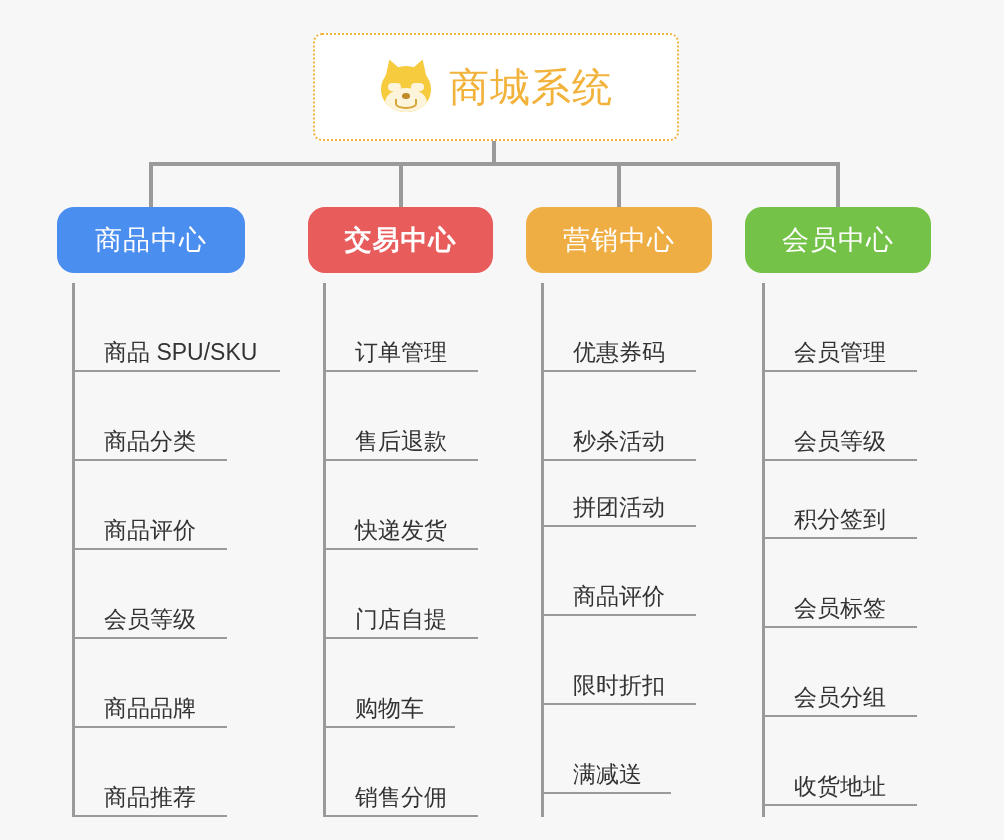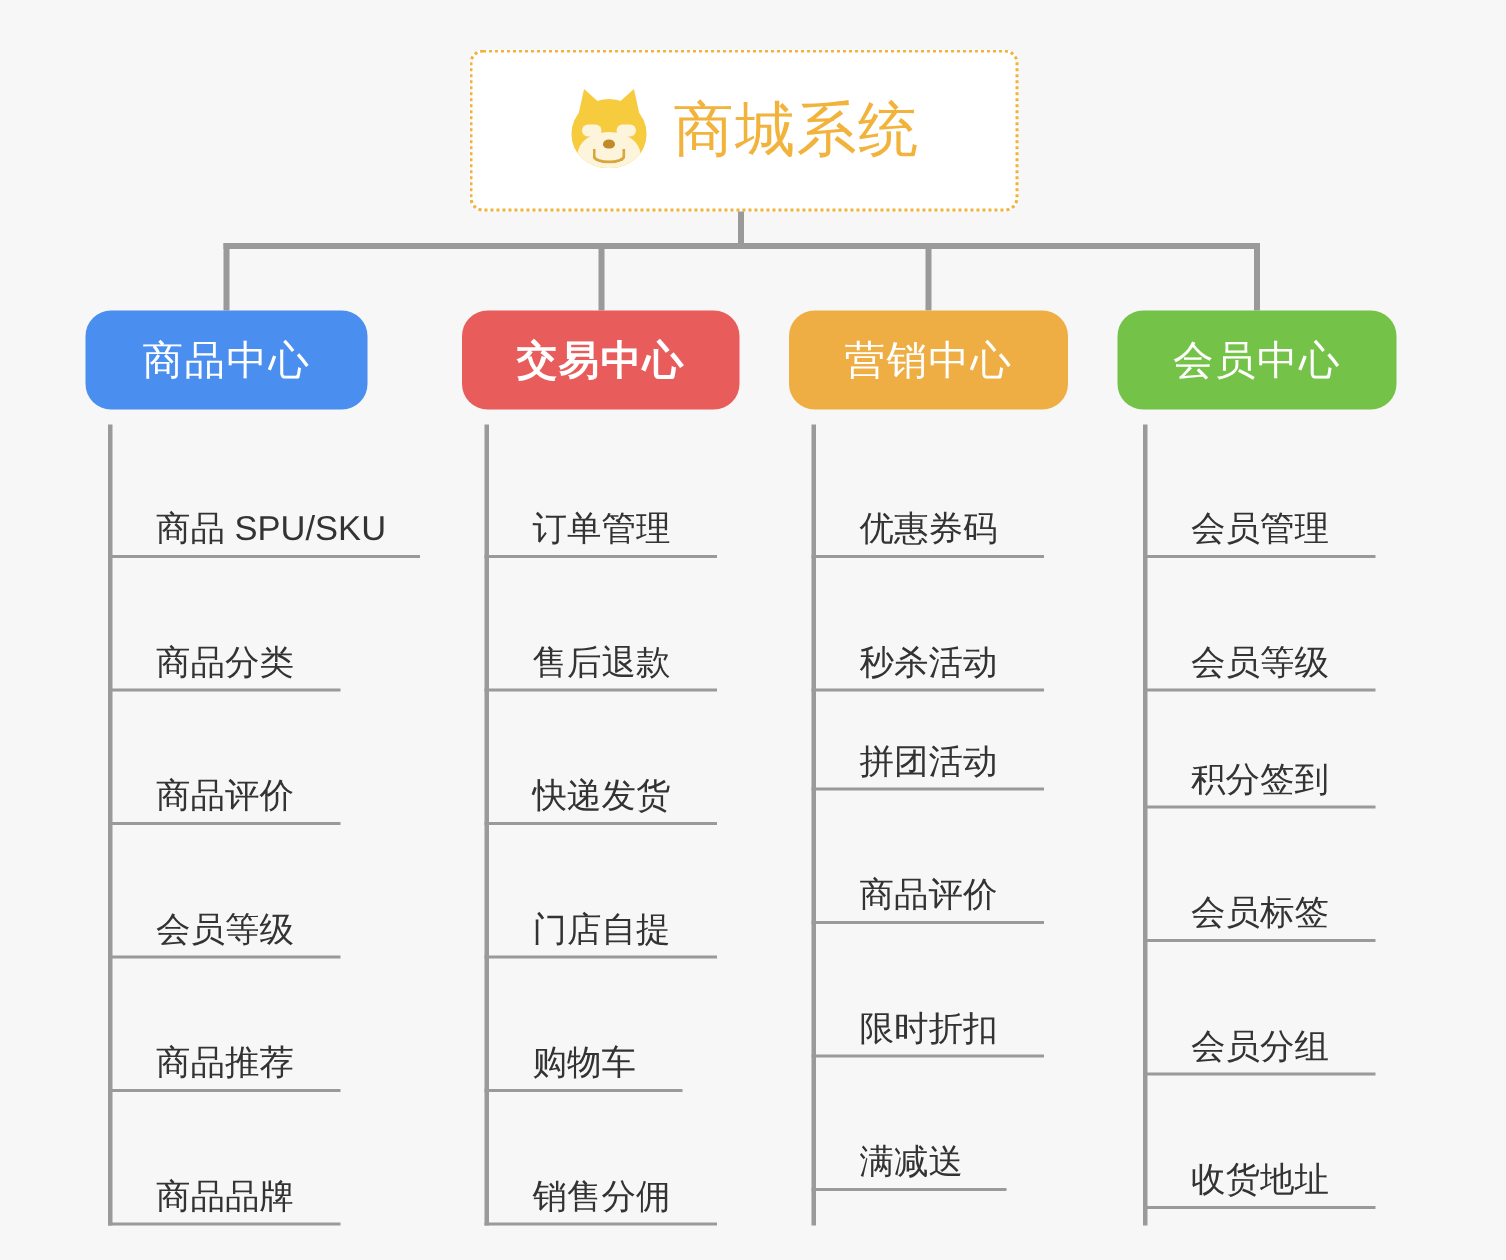--- a/index.html
+++ b/index.html
@@ -200,25 +200,25 @@
         </div>
         <div class="leaf-item" style="height: 89px;">
           <span class="leaf-label">商品评价</span>
           <div class="leaf-rule" style="width: 155px; background: rgb(154, 154, 154);"></div>
         </div>
         <div class="leaf-item" style="height: 89px;">
           <span class="leaf-label">会员等级</span>
           <div class="leaf-rule" style="width: 155px; background: rgb(154, 154, 154);"></div>
         </div>
         <div class="leaf-item" style="height: 89px;">
+          <span class="leaf-label">商品品牌</span>
+          <div class="leaf-rule" style="width: 155px; background: rgb(154, 154, 154);"></div>
+        </div>
+        <div class="leaf-item" style="height: 89px;">
           <span class="leaf-label">商品推荐</span>
-          <div class="leaf-rule" style="width: 155px; background: rgb(154, 154, 154);"></div>
-        </div>
-        <div class="leaf-item" style="height: 89px;">
-          <span class="leaf-label">商品品牌</span>
           <div class="leaf-rule" style="width: 155px; background: rgb(154, 154, 154);"></div>
         </div>
       </div>
       <div class="conn conn-v" style="background: rgb(154, 154, 154); left: 399px; top: 162px; height: 45px;"></div>
       <div class="cat-box" style="left: 308px; top: 207px; width: 185px; background: rgb(232, 92, 92); font-weight: bold;">
         <span>交易中心</span>
       </div>
       <div class="leaf-col" style="left: 323px; top: 283px;">
         <div class="leaf-spine" style="height: 534px; background: rgb(154, 154, 154);"></div>
         <div class="leaf-item" style="height: 89px;">

